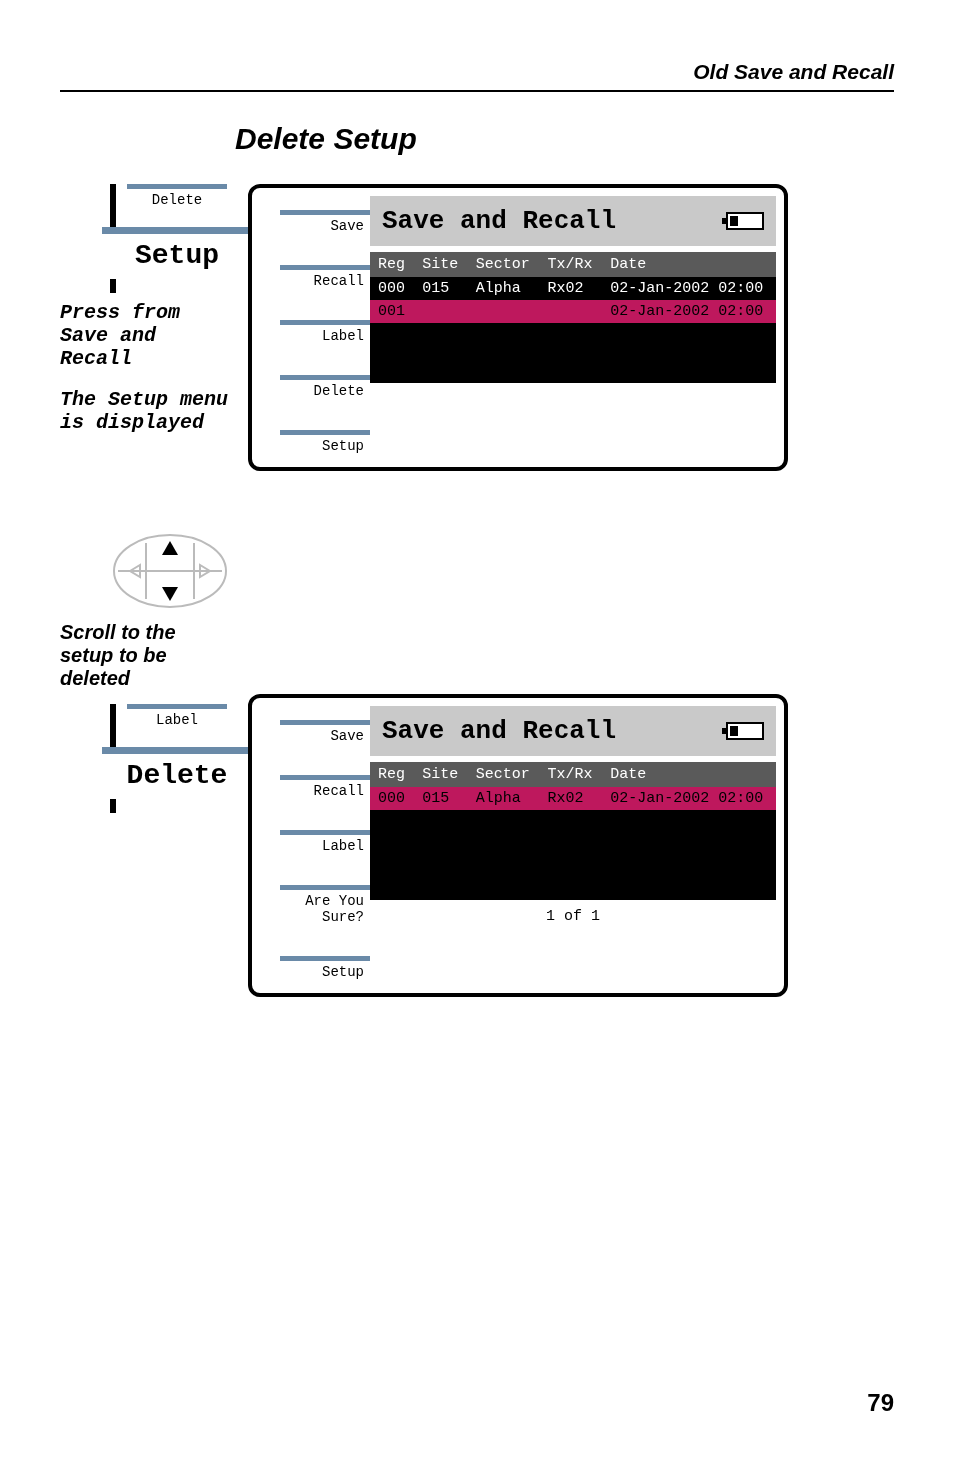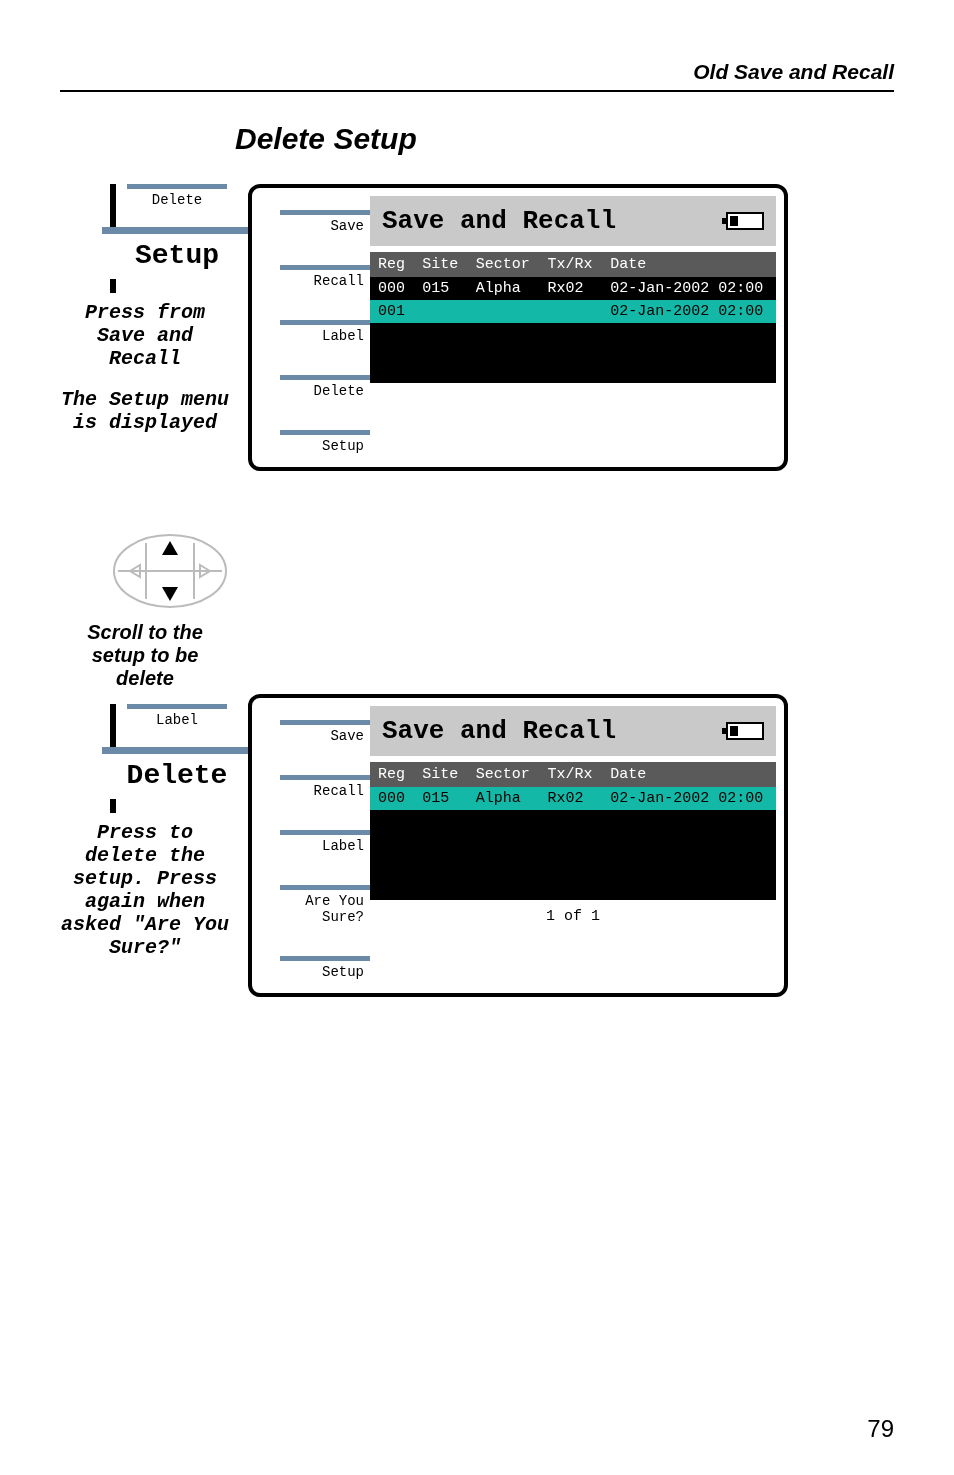--- a/index.html
+++ b/index.html
@@ -66,21 +66,21 @@
     padding-left: 8px;
     display: flex;
     flex-direction: column;
     align-items: center;
     gap: 0;
   }
   .caption {
     font-style: italic;
     font-weight: bold;
     font-size: 20px;
-    text-align: center;
+    text-align: left;
     margin-top: 8px;
     line-height: 1.15;
     width: 170px;
   }
   .device-panel {
     width: 540px;
     border: 4px solid #000;
     border-radius: 12px;
     background: #fff;
     display: flex;
@@ -160,39 +160,40 @@
     color: #fff;
     text-align: left;
     padding: 4px 8px;
     font-weight: normal;
   }
   .table-wrap td {
     padding: 3px 8px;
     color: #fff;
   }
   .table-wrap tr.selected td {
-    background: #14b8a6;
+    background: #be185d;
     color: #000;
   }
   .page-indicator {
     text-align: center;
     font-size: 15px;
     padding: 8px 0;
   }
   .dpad {
     width: 120px;
     margin-left: 50px;
     margin-bottom: 10px;
   }
   .dpad svg { display: block; }
   .page-number {
     position: absolute;
-    bottom: 32px;
+    bottom: 58px;
     right: 60px;
     font-size: 24px;
+    font-weight: bold;
   }
 </style>
 </head>
 <body>
 
 <div class="page">
   <div class="header-area">
     <span class="header-title">Old Save and Recall</span>
   </div>
 
@@ -258,29 +259,28 @@
       <line x1="36" y1="12" x2="36" y2="68" stroke="#bbb" stroke-width="2"></line>
       <line x1="84" y1="12" x2="84" y2="68" stroke="#bbb" stroke-width="2"></line>
       <line x1="8" y1="40" x2="112" y2="40" stroke="#bbb" stroke-width="2"></line>
       <polygon points="60,10 52,24 68,24" fill="#000"></polygon>
       <polygon points="60,70 52,56 68,56" fill="#000"></polygon>
       <polygon points="20,40 30,34 30,46" fill="none" stroke="#bbb" stroke-width="2"></polygon>
       <polygon points="100,40 90,34 90,46" fill="none" stroke="#bbb" stroke-width="2"></polygon>
     </svg>
   </div>
 
-  <div class="caption" style="width:170px;margin-left:0;">Scroll to the setup to be delete</div>
+  <div class="caption" style="width:170px;margin-left:0;">Scroll to the setup to be deleted</div>
 
   <div class="block" style="margin-top:4px;">
     <div class="left-col">
       <div class="ladder" style="margin-top:10px;">
         <div class="mini-button">Label</div>
         <div class="mini-button big">Delete</div>
       </div>
-      <div class="caption">Press to delete the setup. Press again when asked "Are You Sure?"</div>
     </div>
 
     <div class="device-panel">
       <div class="side-buttons">
         <div class="mini-button">Save</div>
         <div class="mini-button">Recall</div>
         <div class="mini-button">Label</div>
         <div class="mini-button" style="white-space:pre-line;">Are You
 Sure?</div>
         <div class="mini-button">Setup</div>

